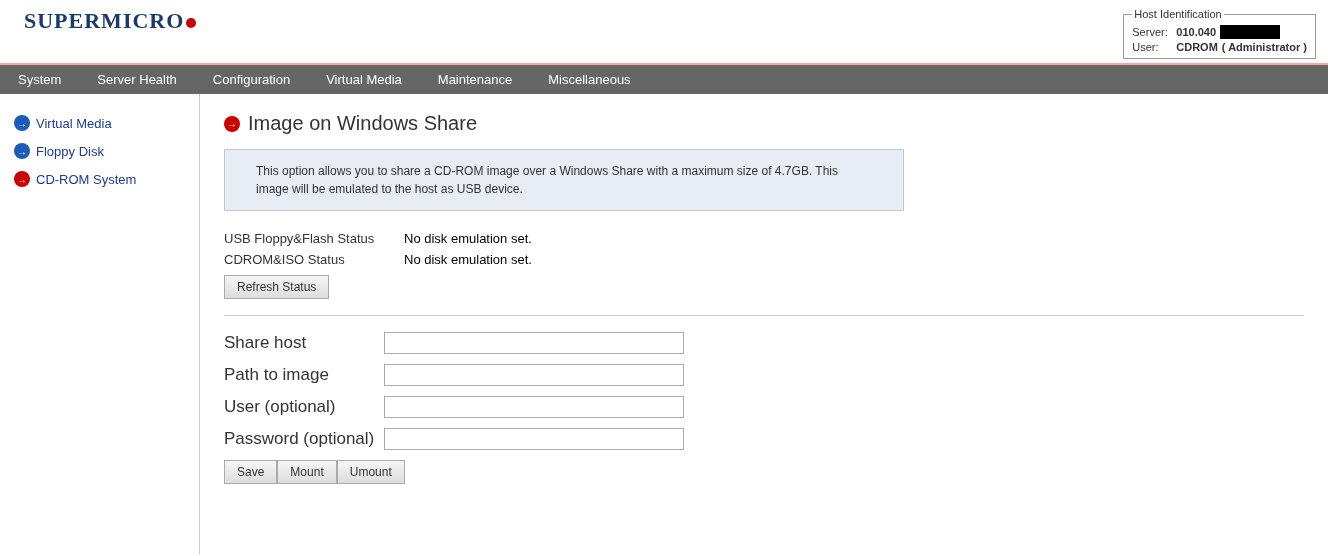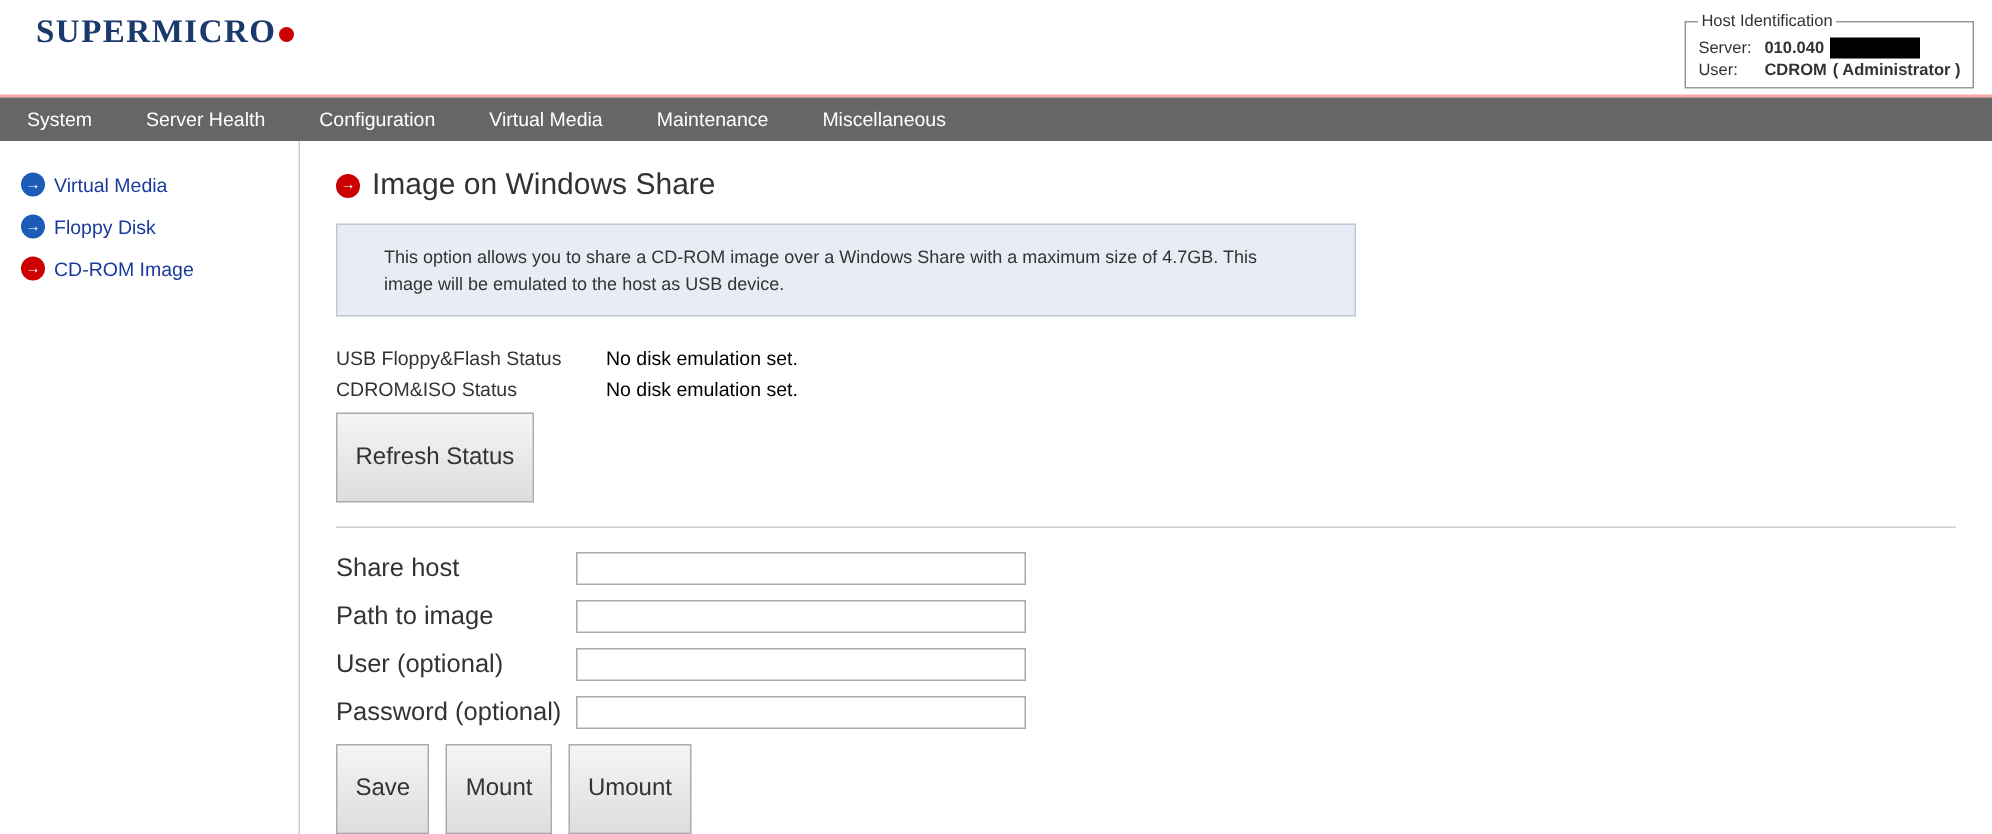--- a/index.html
+++ b/index.html
@@ -155,25 +155,25 @@
       min-width: 180px;
       color: #333;
     }
     .status-value {
       color: #000000;
     }
 
     .btn {
       border: 1px solid #aaa;
       background: linear-gradient(to bottom, #f5f5f5, #ddd);
-      padding: 20px 12px;
+      padding: 4px 12px;
       cursor: pointer;
-      font-size: 16px;
-      color: #333;
-      margin-right: 11px;
+      font-size: 12px;
+      color: #333;
+      margin-right: 0;
     }
 
     .divider {
       border: none;
       border-top: 1px solid #ccc;
       margin: 16px 0;
     }
 
     .form-section { margin-bottom: 16px; }
     .form-row {
@@ -237,21 +237,21 @@
     <div class="sidebar-item">
       <span class="arrow-blue">→</span>
       <span>Virtual Media</span>
     </div>
     <div class="sidebar-item">
       <span class="arrow-blue">→</span>
       <span>Floppy Disk</span>
     </div>
     <div class="sidebar-item">
       <span class="arrow-red">→</span>
-      <span>CD-ROM Image</span>
+      <span>CD-ROM System</span>
     </div>
   </div>
 
   <div id="content">
 
     <div id="page-title-row">
       <span class="arrow-red">→</span>
       <span id="page-title">Image on Windows Share</span>
     </div>
 

